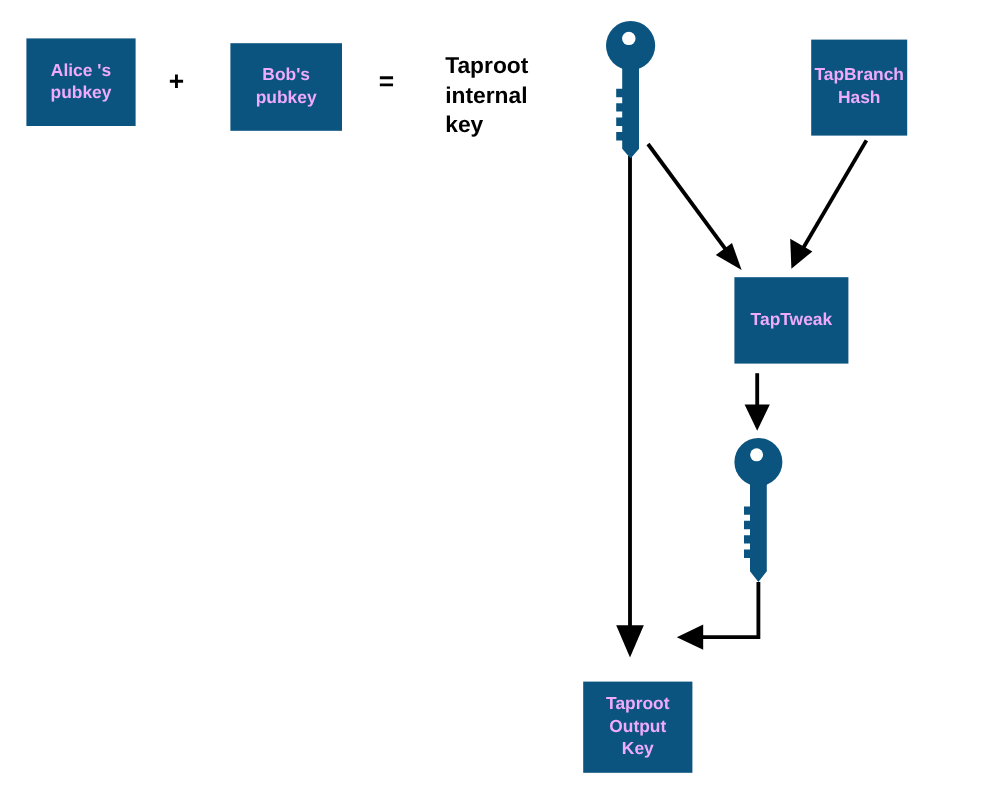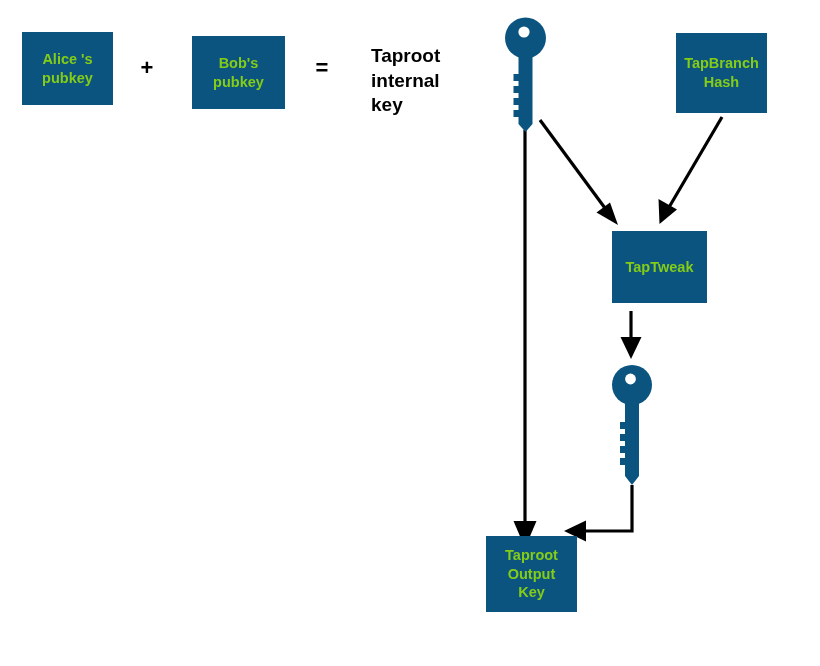--- a/index.html
+++ b/index.html
@@ -14,21 +14,21 @@
   #canvas {
     position: relative;
     width: 820px;
     height: 666px;
     background: #ffffff;
     overflow: hidden;
   }
   .node-box {
     position: absolute;
     background: #0b5480;
-    color: #84cc16;
+    color: #f0abfc;
     font-weight: bold;
     font-size: 14.5px;
     line-height: 1.28;
     display: flex;
     align-items: center;
     justify-content: center;
     text-align: center;
     box-sizing: border-box;
     padding: 2px 4px;
     white-space: pre-line;
@@ -131,30 +131,30 @@
   <div class="node-box" style="left:22px; top:32px; width:91px; height:73px;">
     <span>Alice 's
 pubkey</span>
   </div>
 
   <div class="node-box" style="left:192px; top:36px; width:93px; height:73px;">
     <span>Bob's
 pubkey</span>
   </div>
 
-  <div class="node-box" style="left:676px; top:33px; width:91px; height:80px;">
+  <div class="node-box" style="left:676px; top:33px; width:80px; height:80px;">
     <span>TapBranch
 Hash</span>
   </div>
 
   <div class="node-box" style="left:612px; top:231px; width:95px; height:72px;">
     <span>TapTweak</span>
   </div>
 
-  <div class="node-box" style="left:486px; top:536px; width:91px; height:76px;">
+  <div class="node-box" style="left:486px; top:568px; width:91px; height:76px;">
     <span>Taproot
 Output
 Key</span>
   </div>
 
   <div class="op-sym" style="left:139px; top:57px; width:16px;">+</div>
 
   <div class="op-sym" style="left:314px; top:57px; width:16px;">=</div>
 
   <div class="plain-label" style="left:371px; top:44px; width:130px;">Taproot internal

